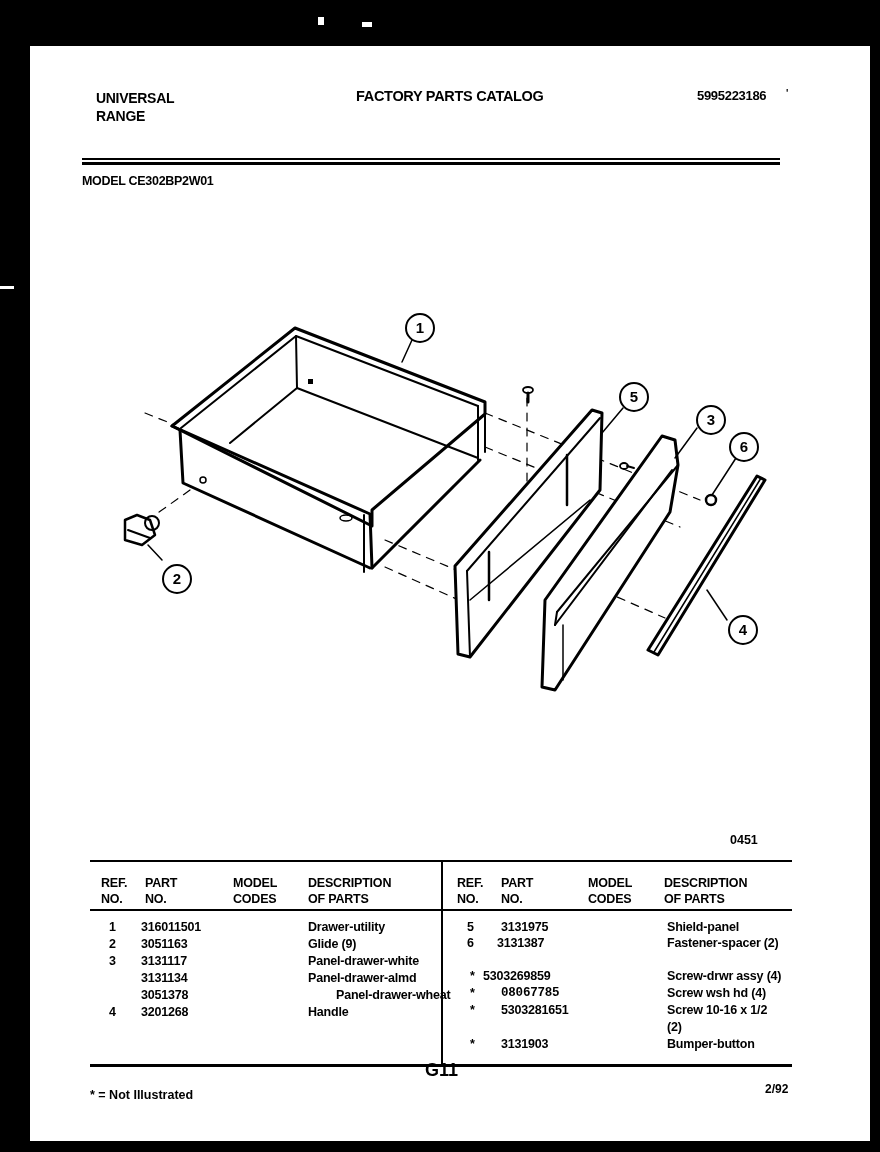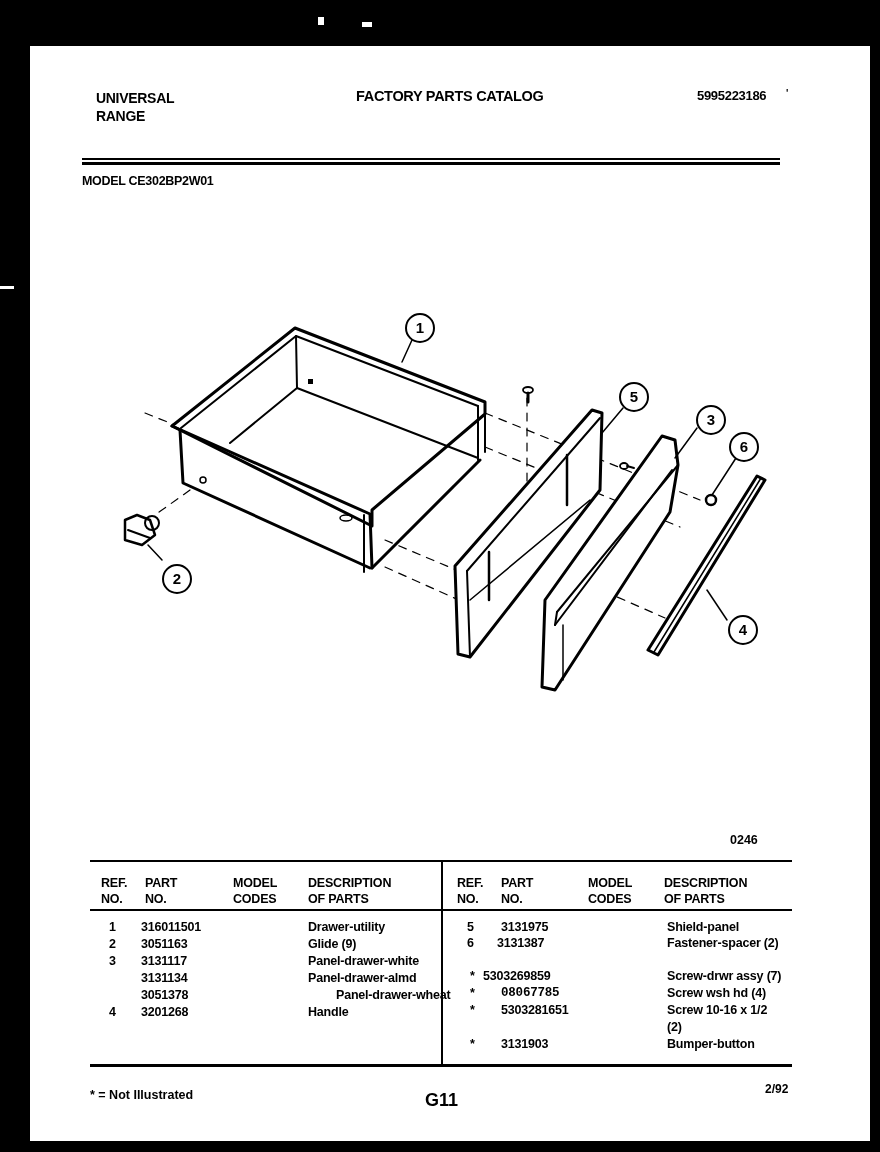--- a/index.html
+++ b/index.html
@@ -128,21 +128,21 @@
   </g>
 </svg>
 
 <div class="abs bold" style="left:414px; top:319px; font-size:15px; width:12px; text-align:center;">1</div>
 <div class="abs bold" style="left:171px; top:570px; font-size:15px; width:12px; text-align:center;">2</div>
 <div class="abs bold" style="left:705px; top:411px; font-size:15px; width:12px; text-align:center;">3</div>
 <div class="abs bold" style="left:737px; top:621px; font-size:15px; width:12px; text-align:center;">4</div>
 <div class="abs bold" style="left:628px; top:388px; font-size:15px; width:12px; text-align:center;">5</div>
 <div class="abs bold" style="left:738px; top:438px; font-size:15px; width:12px; text-align:center;">6</div>
 
-<div class="abs bold" style="left:730px; top:833px; font-size:12.5px;">0246</div>
+<div class="abs bold" style="left:730px; top:833px; font-size:12.5px;">0451</div>
 
 <div class="rule-thick" style="left:90px; top:860px; width:702px; height:2px;"></div>
 <div class="rule-thick" style="left:90px; top:909px; width:702px; height:2px;"></div>
 <div class="rule-thick" style="left:441px; top:862px; width:2px; height:202px;"></div>
 <div class="rule-thick" style="left:90px; top:1064px; width:702px; height:3px;"></div>
 
 <div class="abs tbl-head" style="left:101px; top:875px;">
   <div>REF.</div>
   <div>NO.</div>
 </div>
@@ -213,21 +213,21 @@
   <span class="cell" style="left:667px;">Shield-panel</span>
 </div>
 <div class="row" style="left:0; top:935px;">
   <span class="cell" style="left:467px;">6</span>
   <span class="cell" style="left:497px;">3131387</span>
   <span class="cell" style="left:667px;">Fastener-spacer (2)</span>
 </div>
 <div class="row" style="left:0; top:968px;">
   <span class="cell" style="left:470px;">*</span>
   <span class="cell" style="left:483px;">5303269859</span>
-  <span class="cell" style="left:667px;">Screw-drwr assy (7)</span>
+  <span class="cell" style="left:667px;">Screw-drwr assy (4)</span>
 </div>
 <div class="row" style="left:0; top:985px;">
   <span class="cell" style="left:470px;">*</span>
   <span class="cell" style="left:501px;font-family:Liberation Mono, monospace;">08067785</span>
   <span class="cell" style="left:667px;">Screw wsh hd (4)</span>
 </div>
 <div class="row" style="left:0; top:1002px;">
   <span class="cell" style="left:470px;">*</span>
   <span class="cell" style="left:501px;">5303281651</span>
   <span class="cell" style="left:667px;">Screw 10-16 x 1/2</span>
@@ -235,18 +235,18 @@
 <div class="row" style="left:0; top:1019px;">
   <span class="cell" style="left:667px;">(2)</span>
 </div>
 <div class="row" style="left:0; top:1036px;">
   <span class="cell" style="left:470px;">*</span>
   <span class="cell" style="left:501px;">3131903</span>
   <span class="cell" style="left:667px;">Bumper-button</span>
 </div>
 
 <div class="abs foot" style="left:90px; top:1088px;">* = Not Illustrated</div>
-<div class="abs page-id" style="left:425px; top:1090px;">G11</div>
+<div class="abs page-id" style="left:425px; top:1060px;">G11</div>
 <div class="abs foot" style="left:765px; top:1082px; font-size:12px;">2/92</div>
 
 <div class="speck" style="left:318px; top:17px; width:6px; height:8px;"></div>
 <div class="speck" style="left:362px; top:22px; width:10px; height:5px;"></div>
 <div class="speck" style="left:0px; top:286px; width:14px; height:3px;"></div>
 
 </body></html>

